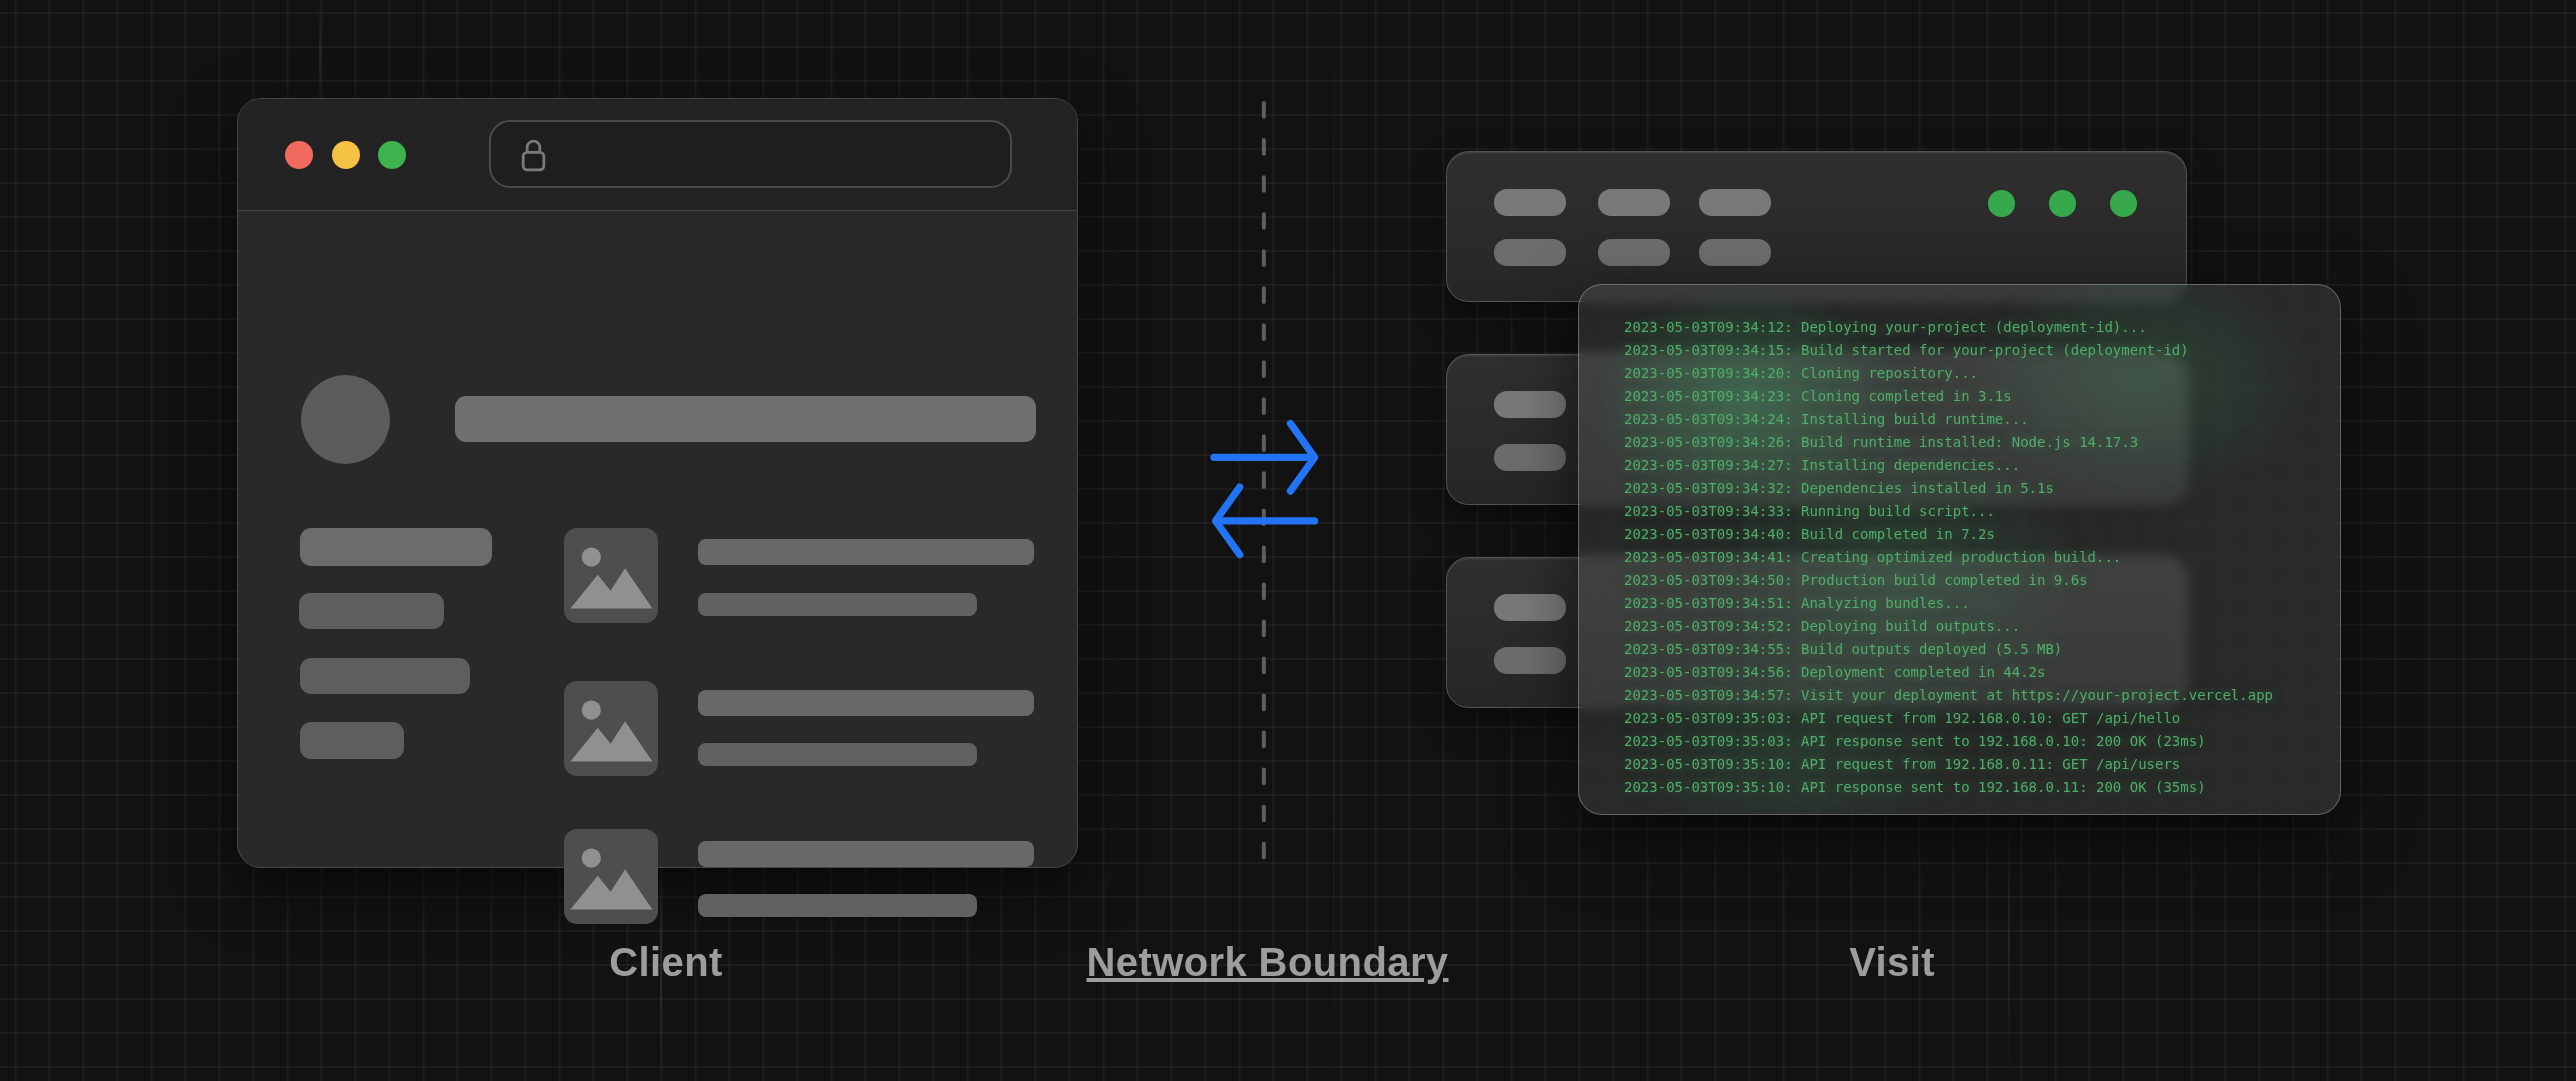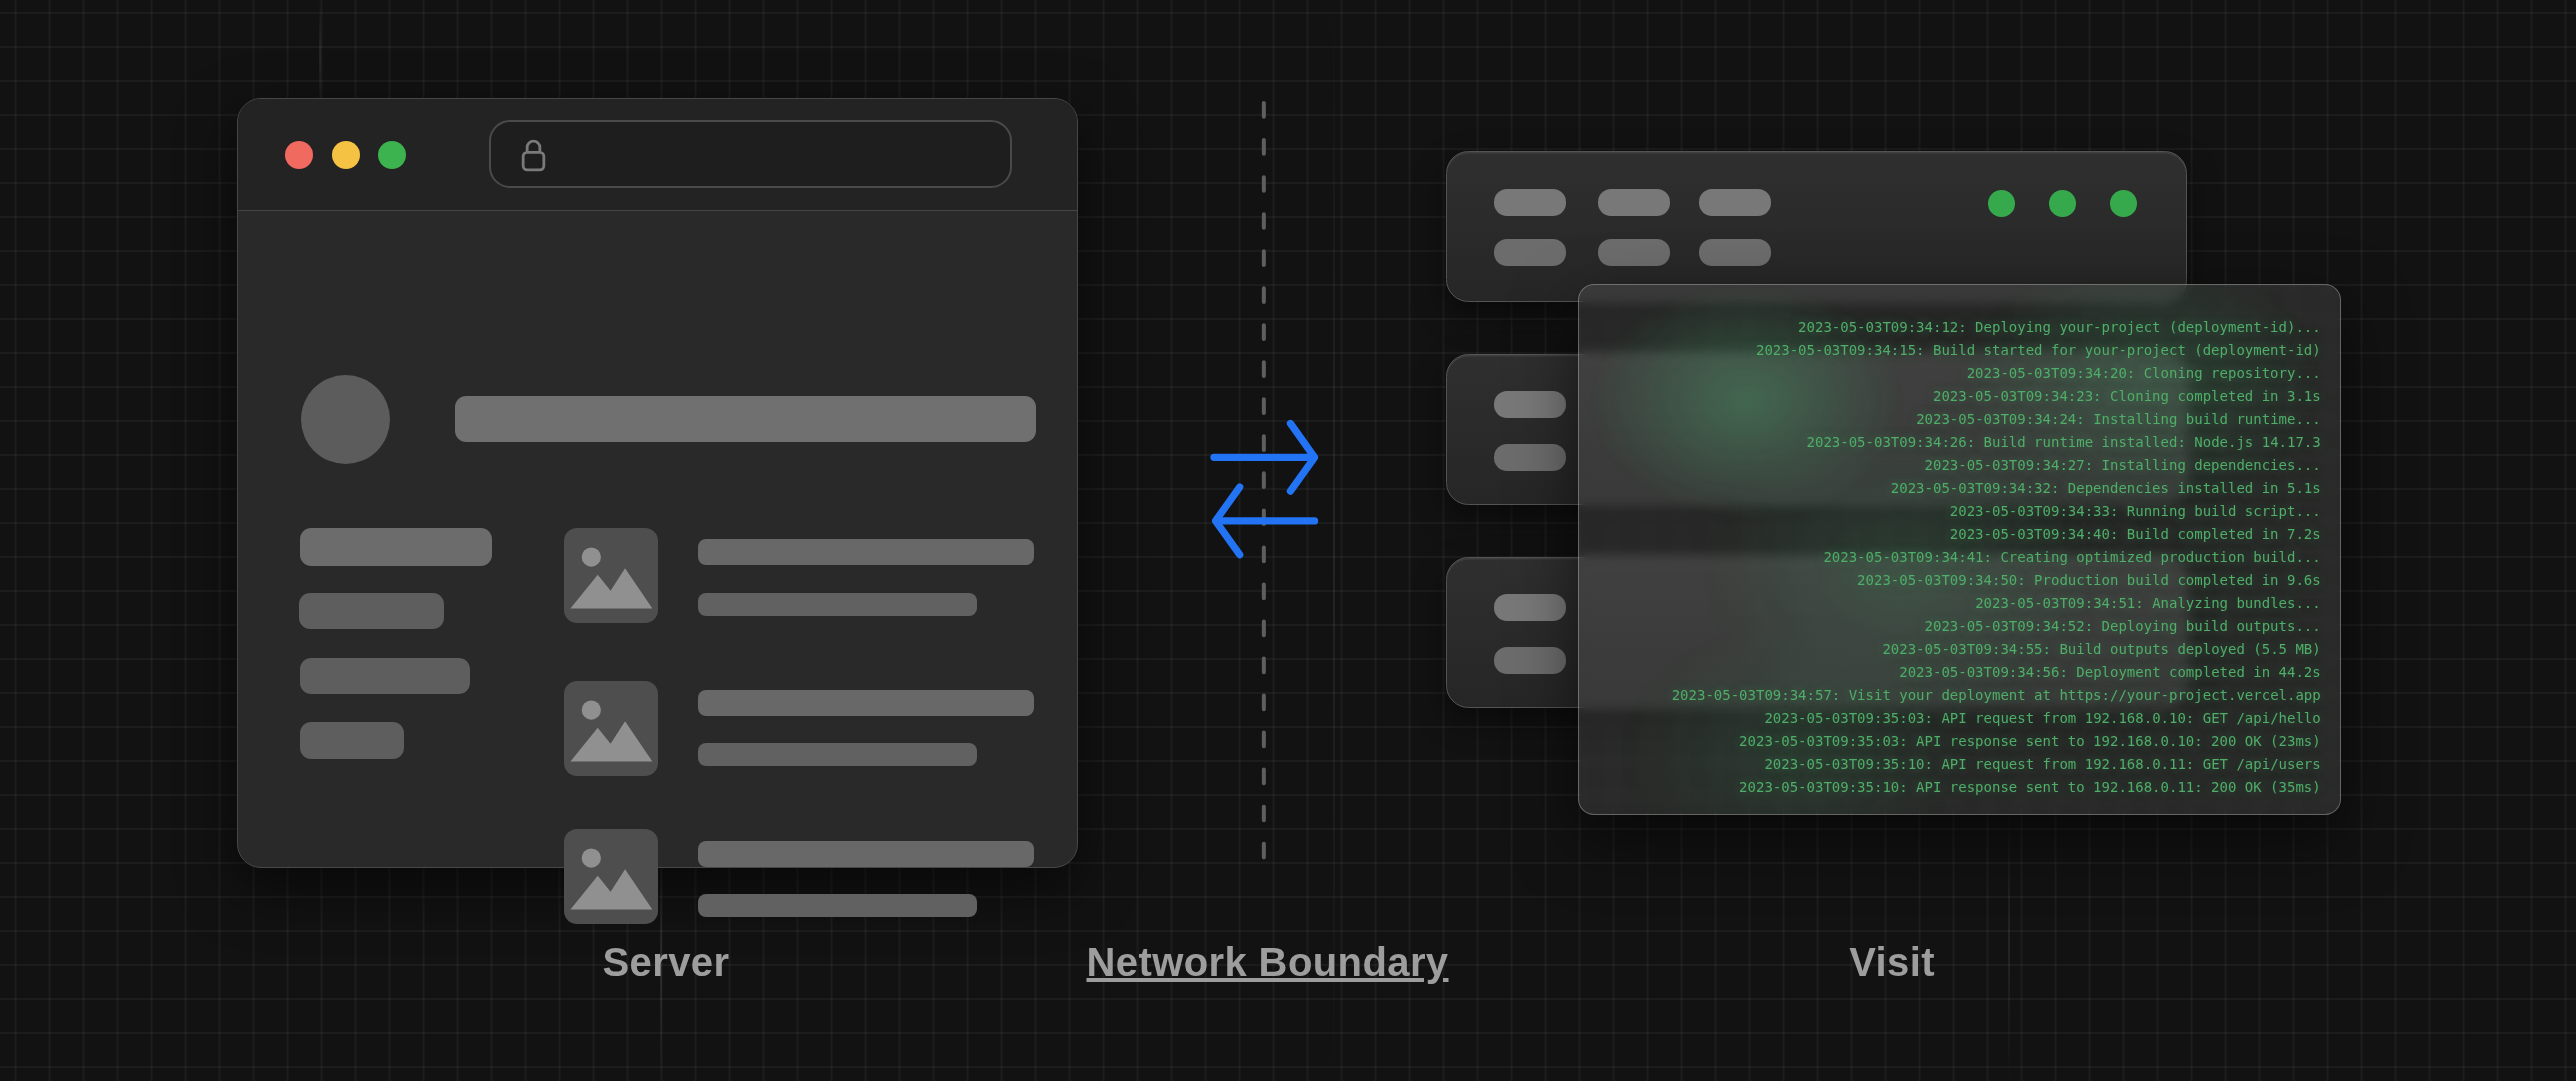--- a/index.html
+++ b/index.html
@@ -56,26 +56,25 @@
   }
   .pill{position:absolute;width:72px;height:27px;border-radius:13px;background:#787878;}
   .pill.dim{background:#6c6c6c;}
   .led{position:absolute;width:26.6px;height:26.6px;border-radius:50%;top:38px;}
 
   
   .terminal{
     position:absolute;left:1578px;top:284px;width:763px;height:531px;
     background:rgba(128,133,128,0.20);
     border:1.6px solid rgba(255,255,255,0.28);
-    border-radius:16px;box-sizing:border-box;
+    border-radius:24px;box-sizing:border-box;
     backdrop-filter:blur(5.6px);
     -webkit-backdrop-filter:blur(5.6px);
     box-shadow:0 24px 64px rgba(0,0,0,0.55);
     z-index:5;
-    text-align:right;
   }
   .terminal .glow{
     position:absolute;inset:0;border-radius:22.5px;pointer-events:none;
     background:
       radial-gradient(225px 169px at 22% 22%, rgba(80,210,130,0.28), transparent 70%),
       radial-gradient(258px 185px at 74% 18%, rgba(80,210,130,0.15), transparent 70%),
       radial-gradient(274px 209px at 42% 55%, rgba(80,210,130,0.13), transparent 72%),
       radial-gradient(242px 177px at 28% 88%, rgba(80,210,130,0.10), transparent 72%);
   }
   .log{
@@ -182,16 +181,16 @@
 <div class="rack" style="top:557px;">
   <div class="pill" style="left:47px;top:36px;"></div>
   <div class="pill dim" style="left:47px;top:89px;"></div>
 </div>
 
 <div class="terminal">
   <div class="glow"></div>
   <div class="log" id="log" style="color: rgb(79, 174, 104);"><div>2023-05-03T09:34:12: Deploying your-project (deployment-id)...</div><div>2023-05-03T09:34:15: Build started for your-project (deployment-id)</div><div>2023-05-03T09:34:20: Cloning repository...</div><div>2023-05-03T09:34:23: Cloning completed in 3.1s</div><div>2023-05-03T09:34:24: Installing build runtime...</div><div>2023-05-03T09:34:26: Build runtime installed: Node.js 14.17.3</div><div>2023-05-03T09:34:27: Installing dependencies...</div><div>2023-05-03T09:34:32: Dependencies installed in 5.1s</div><div>2023-05-03T09:34:33: Running build script...</div><div>2023-05-03T09:34:40: Build completed in 7.2s</div><div>2023-05-03T09:34:41: Creating optimized production build...</div><div>2023-05-03T09:34:50: Production build completed in 9.6s</div><div>2023-05-03T09:34:51: Analyzing bundles...</div><div>2023-05-03T09:34:52: Deploying build outputs...</div><div>2023-05-03T09:34:55: Build outputs deployed (5.5 MB)</div><div>2023-05-03T09:34:56: Deployment completed in 44.2s</div><div>2023-05-03T09:34:57: Visit your deployment at https://your-project.vercel.app</div><div>2023-05-03T09:35:03: API request from 192.168.0.10: GET /api/hello</div><div>2023-05-03T09:35:03: API response sent to 192.168.0.10: 200 OK (23ms)</div><div>2023-05-03T09:35:10: API request from 192.168.0.11: GET /api/users</div><div>2023-05-03T09:35:10: API response sent to 192.168.0.11: 200 OK (35ms)</div></div>
 </div>
 
-<div class="lbl" style="left:505px;width:322px;">Server</div>
+<div class="lbl" style="left:505px;width:322px;">Client</div>
 <div class="lbl" style="left:1026px;width:483px;text-decoration:underline;">Network Boundary</div>
 <div class="lbl" style="left:1731px;width:322px;">Visit</div>
 
 
 </body></html>

